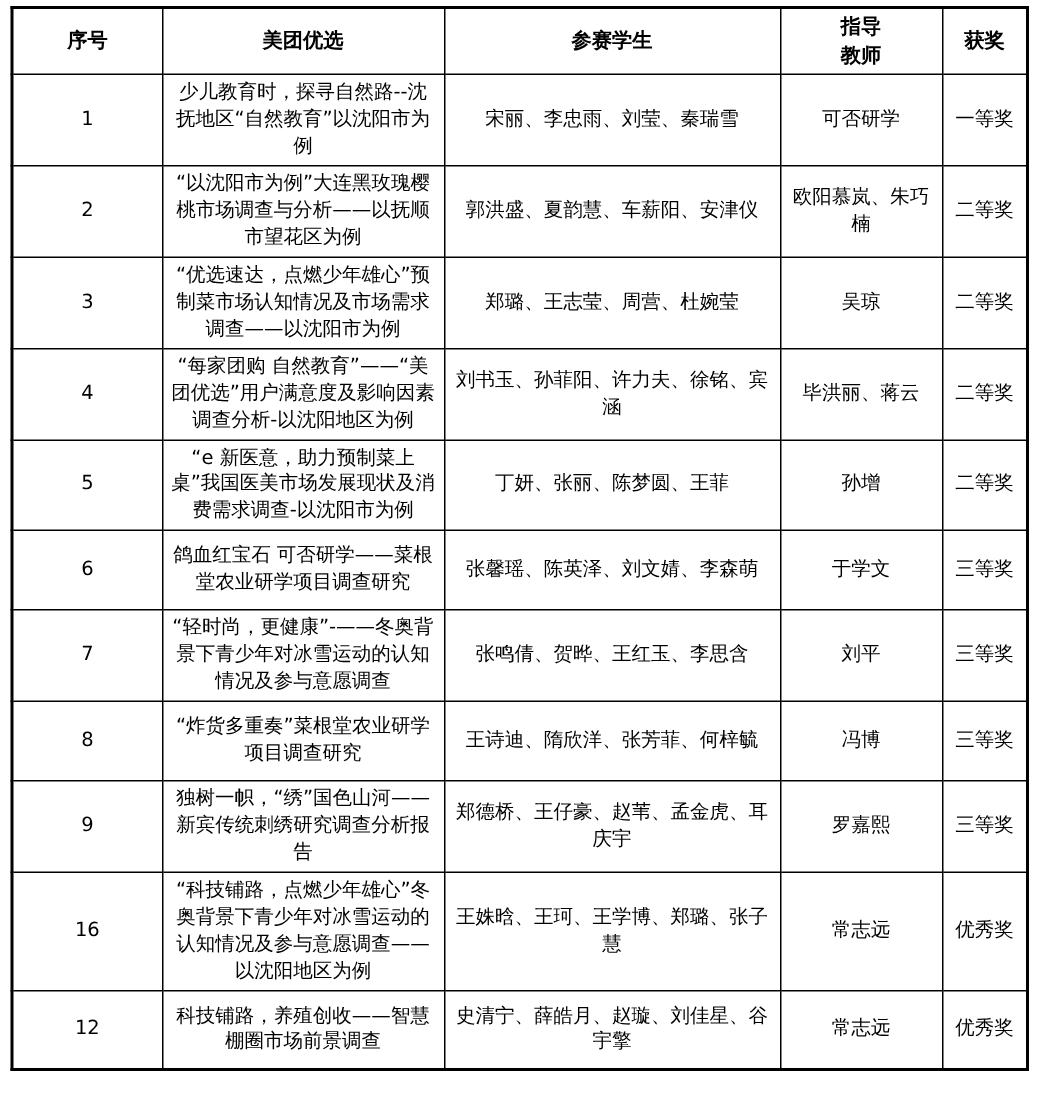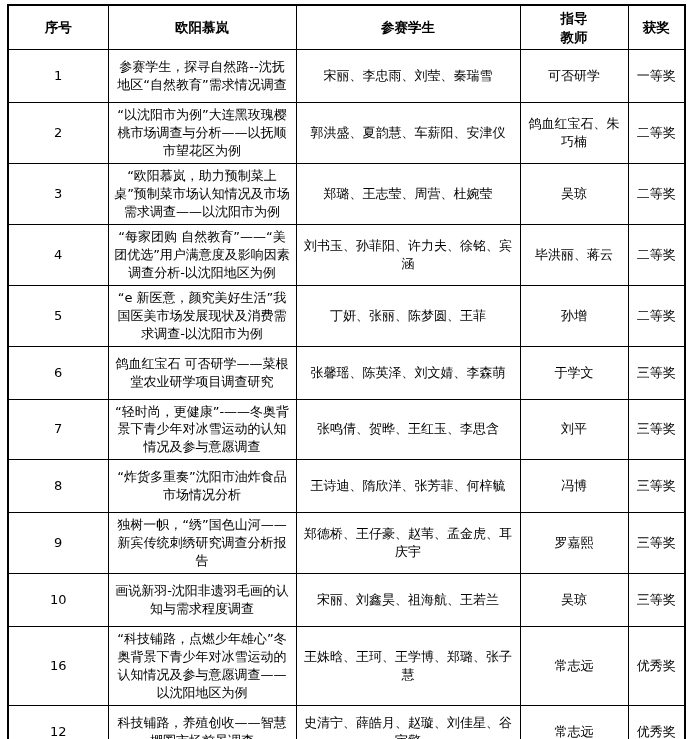--- a/index.html
+++ b/index.html
@@ -56,96 +56,89 @@
     <colgroup>
       <col class="c-no">
       <col class="c-title">
       <col class="c-stud">
       <col class="c-teach">
       <col class="c-award">
     </colgroup>
     <thead>
       <tr>
         <th>序号</th>
-        <th>欧阳慕岚</th>
+        <th>美团优选</th>
         <th>参赛学生</th>
         <th>指导
 教师</th>
         <th>获奖</th>
       </tr>
     </thead>
     <tbody>
       <tr class="data-row">
         <td>1</td>
-        <td>参赛学生，探寻自然路--沈抚地区“自然教育”需求情况调查</td>
+        <td>少儿教育时，探寻自然路--沈抚地区“自然教育”以沈阳市为例</td>
         <td>宋丽、李忠雨、刘莹、秦瑞雪</td>
         <td>可否研学</td>
         <td>一等奖</td>
       </tr>
       <tr class="data-row">
         <td>2</td>
         <td>“以沈阳市为例”大连黑玫瑰樱桃市场调查与分析——以抚顺市望花区为例</td>
         <td>郭洪盛、夏韵慧、车薪阳、安津仪</td>
-        <td>鸽血红宝石、朱巧楠</td>
+        <td>欧阳慕岚、朱巧楠</td>
         <td>二等奖</td>
       </tr>
       <tr class="data-row">
         <td>3</td>
-        <td>“欧阳慕岚，助力预制菜上桌”预制菜市场认知情况及市场需求调查——以沈阳市为例</td>
+        <td>“优选速达，点燃少年雄心”预制菜市场认知情况及市场需求调查——以沈阳市为例</td>
         <td>郑璐、王志莹、周营、杜婉莹</td>
         <td>吴琼</td>
         <td>二等奖</td>
       </tr>
       <tr class="data-row">
         <td>4</td>
         <td>“每家团购 自然教育”——“美团优选”用户满意度及影响因素调查分析-以沈阳地区为例</td>
         <td>刘书玉、孙菲阳、许力夫、徐铭、宾涵</td>
         <td>毕洪丽、蒋云</td>
         <td>二等奖</td>
       </tr>
       <tr class="data-row">
         <td>5</td>
-        <td>“e 新医意，颜究美好生活”我国医美市场发展现状及消费需求调查-以沈阳市为例</td>
+        <td>“e 新医意，助力预制菜上桌”我国医美市场发展现状及消费需求调查-以沈阳市为例</td>
         <td>丁妍、张丽、陈梦圆、王菲</td>
         <td>孙增</td>
         <td>二等奖</td>
       </tr>
       <tr class="data-row">
         <td>6</td>
         <td>鸽血红宝石 可否研学——菜根堂农业研学项目调查研究</td>
         <td>张馨瑶、陈英泽、刘文婧、李森萌</td>
         <td>于学文</td>
         <td>三等奖</td>
       </tr>
       <tr class="data-row">
         <td>7</td>
         <td>“轻时尚，更健康”-——冬奥背景下青少年对冰雪运动的认知情况及参与意愿调查</td>
         <td>张鸣倩、贺晔、王红玉、李思含</td>
         <td>刘平</td>
         <td>三等奖</td>
       </tr>
       <tr class="data-row">
         <td>8</td>
-        <td>“炸货多重奏”沈阳市油炸食品市场情况分析</td>
+        <td>“炸货多重奏”菜根堂农业研学项目调查研究</td>
         <td>王诗迪、隋欣洋、张芳菲、何梓毓</td>
         <td>冯博</td>
         <td>三等奖</td>
       </tr>
       <tr class="data-row">
         <td>9</td>
         <td>独树一帜，“绣”国色山河——新宾传统刺绣研究调查分析报告</td>
         <td>郑德桥、王仔豪、赵苇、孟金虎、耳庆宇</td>
         <td>罗嘉熙</td>
-        <td>三等奖</td>
-      </tr>
-      <tr class="data-row">
-        <td>10</td>
-        <td>画说新羽-沈阳非遗羽毛画的认知与需求程度调查</td>
-        <td>宋丽、刘鑫昊、祖海航、王若兰</td>
-        <td>吴琼</td>
         <td>三等奖</td>
       </tr>
       <tr class="data-row">
         <td>16</td>
         <td>“科技铺路，点燃少年雄心”冬奥背景下青少年对冰雪运动的认知情况及参与意愿调查——以沈阳地区为例</td>
         <td>王姝晗、王珂、王学博、郑璐、张子慧</td>
         <td>常志远</td>
         <td>优秀奖</td>
       </tr>
       <tr class="data-row">

